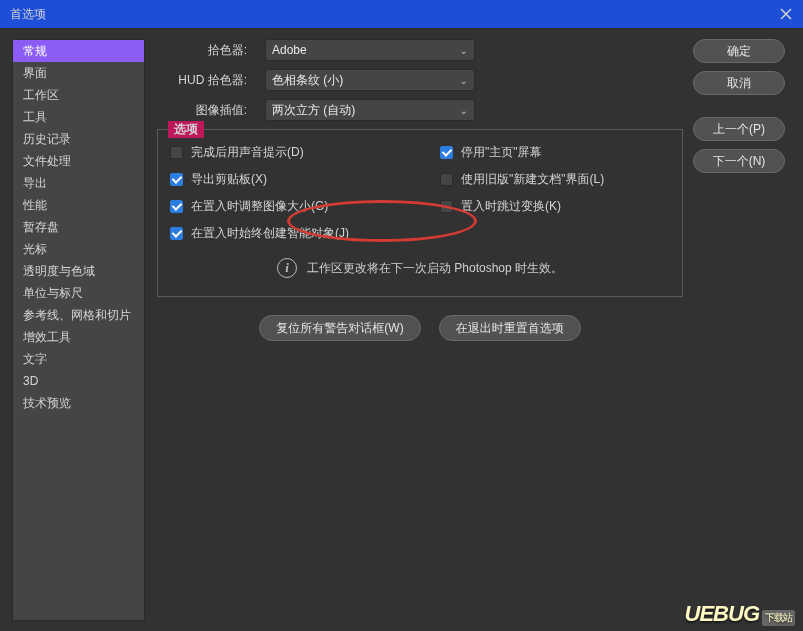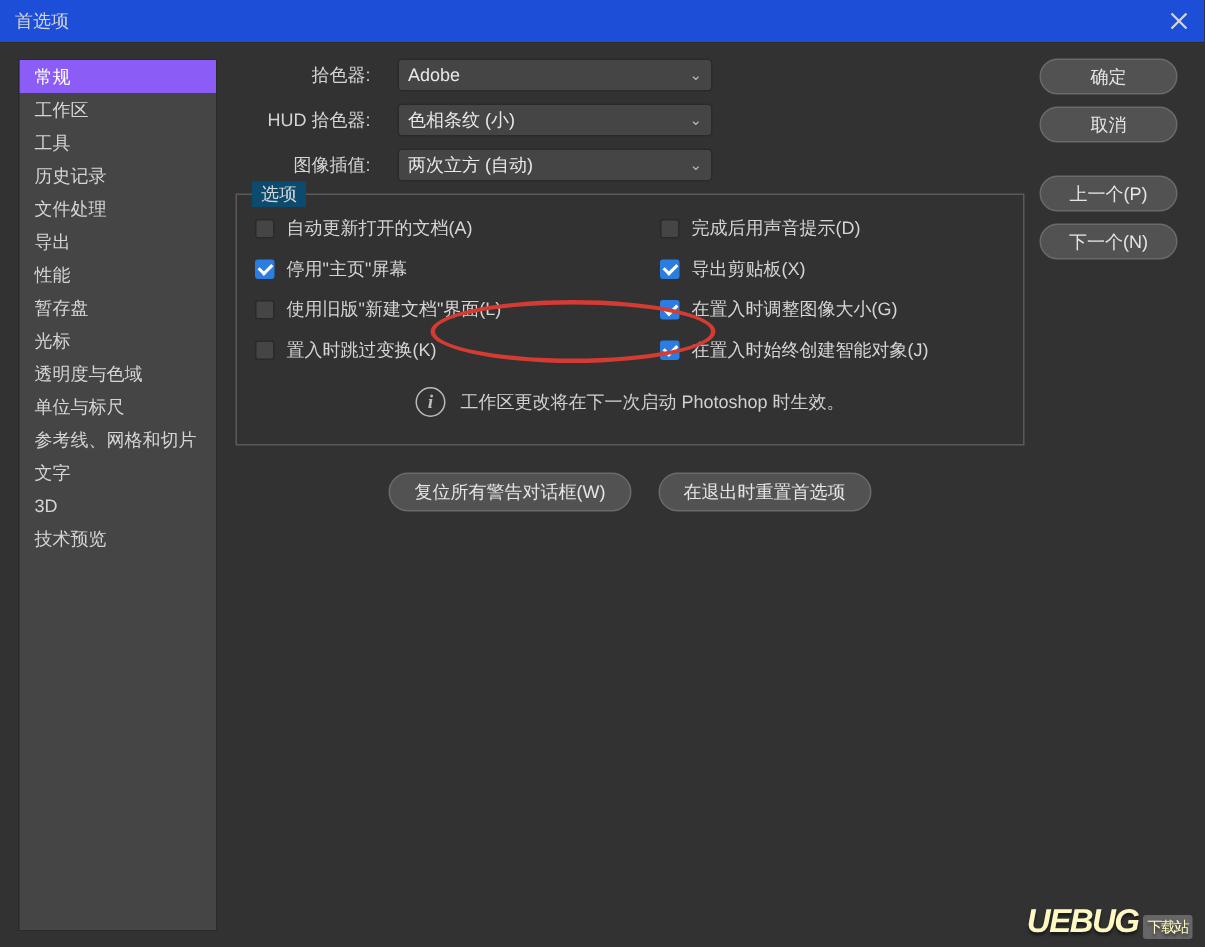--- a/index.html
+++ b/index.html
@@ -98,23 +98,24 @@
   .fieldset {
     border: 1px solid #5a5a5a;
     margin-top: 4px;
     padding: 14px 12px 18px 12px;
     position: relative;
   }
   .fieldset-legend {
     position: absolute;
     top: -9px;
     left: 10px;
-    background: #0c4a6e;
+    background: #be185d;
     padding: 0 6px;
     color: #d5d5d5;
+    font-weight: bold;
   }
   .options-grid {
     display: grid;
     grid-template-columns: 270px 1fr;
     row-gap: 10px;
   }
   .chk {
     display: flex;
     align-items: center;
     gap: 8px;
@@ -237,31 +238,33 @@
         <line x1="1" y1="1" x2="11" y2="11"></line>
         <line x1="11" y1="1" x2="1" y2="11"></line>
       </svg>
   </div>
 </div>
 
 <div class="content">
 
   <div class="sidebar" id="sidebar">
       <div class="sidebar-item selected">常规</div>
+      <div class="sidebar-item">界面</div>
       <div class="sidebar-item">工作区</div>
       <div class="sidebar-item">工具</div>
       <div class="sidebar-item">历史记录</div>
       <div class="sidebar-item">文件处理</div>
       <div class="sidebar-item">导出</div>
       <div class="sidebar-item">性能</div>
       <div class="sidebar-item">暂存盘</div>
       <div class="sidebar-item">光标</div>
       <div class="sidebar-item">透明度与色域</div>
       <div class="sidebar-item">单位与标尺</div>
       <div class="sidebar-item">参考线、网格和切片</div>
+      <div class="sidebar-item">增效工具</div>
       <div class="sidebar-item">文字</div>
       <div class="sidebar-item">3D</div>
       <div class="sidebar-item">技术预览</div>
     </div>
 
   <div class="panel">
     <div class="settings-col" style="position:relative;">
 
       <div class="row">
         <div class="row-label">拾色器:</div>
@@ -281,24 +284,20 @@
         <div class="row-label">图像插值:</div>
         <div class="select">
           <span>两次立方 (自动)</span>
           <span class="chev">⌄</span>
         </div>
       </div>
 
       <div class="fieldset">
         <div class="fieldset-legend">选项</div>
         <div class="options-grid" id="options-grid">
-            <label class="chk">
-              <input type="checkbox" style="">
-              <span>自动更新打开的文档(A)</span>
-            </label>
             <label class="chk">
               <input type="checkbox" style="">
               <span>完成后用声音提示(D)</span>
             </label>
             <label class="chk">
               <input type="checkbox" checked="" style="">
               <span>停用"主页"屏幕</span>
             </label>
             <label class="chk">
               <input type="checkbox" checked="" style="">

